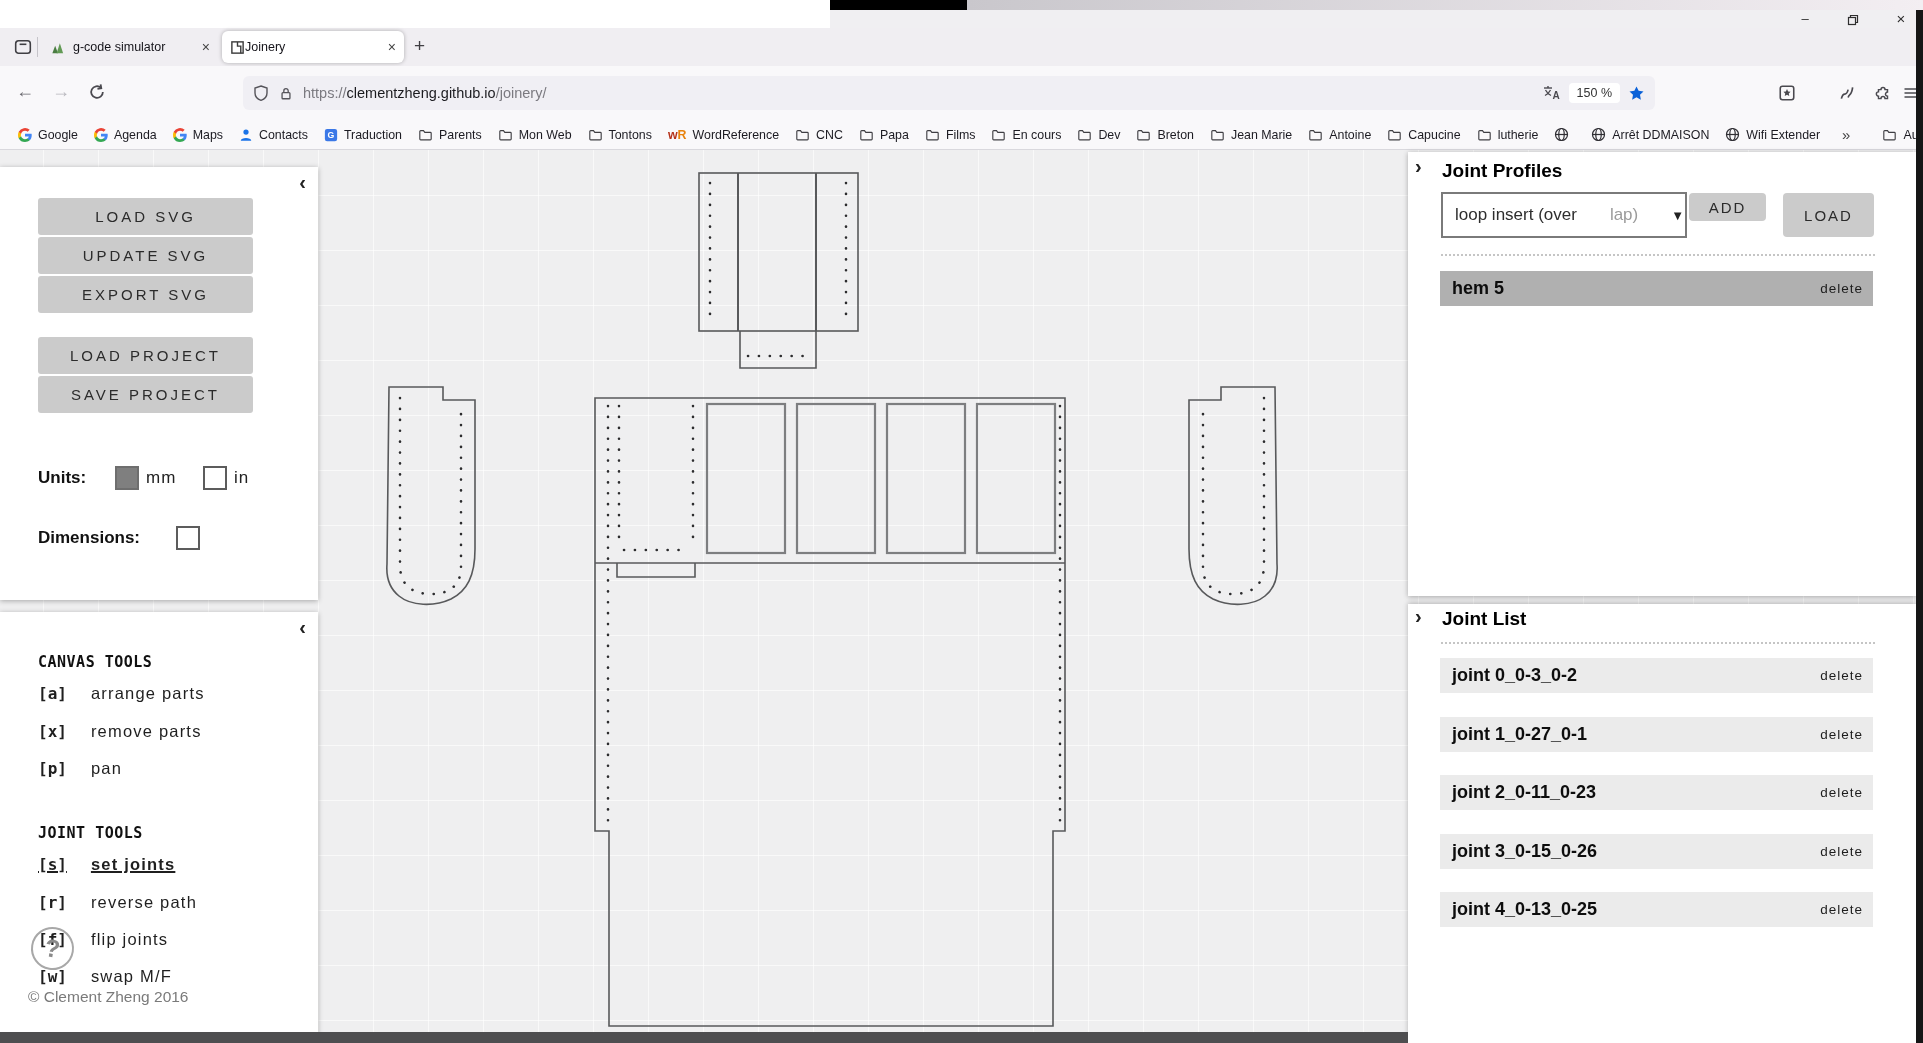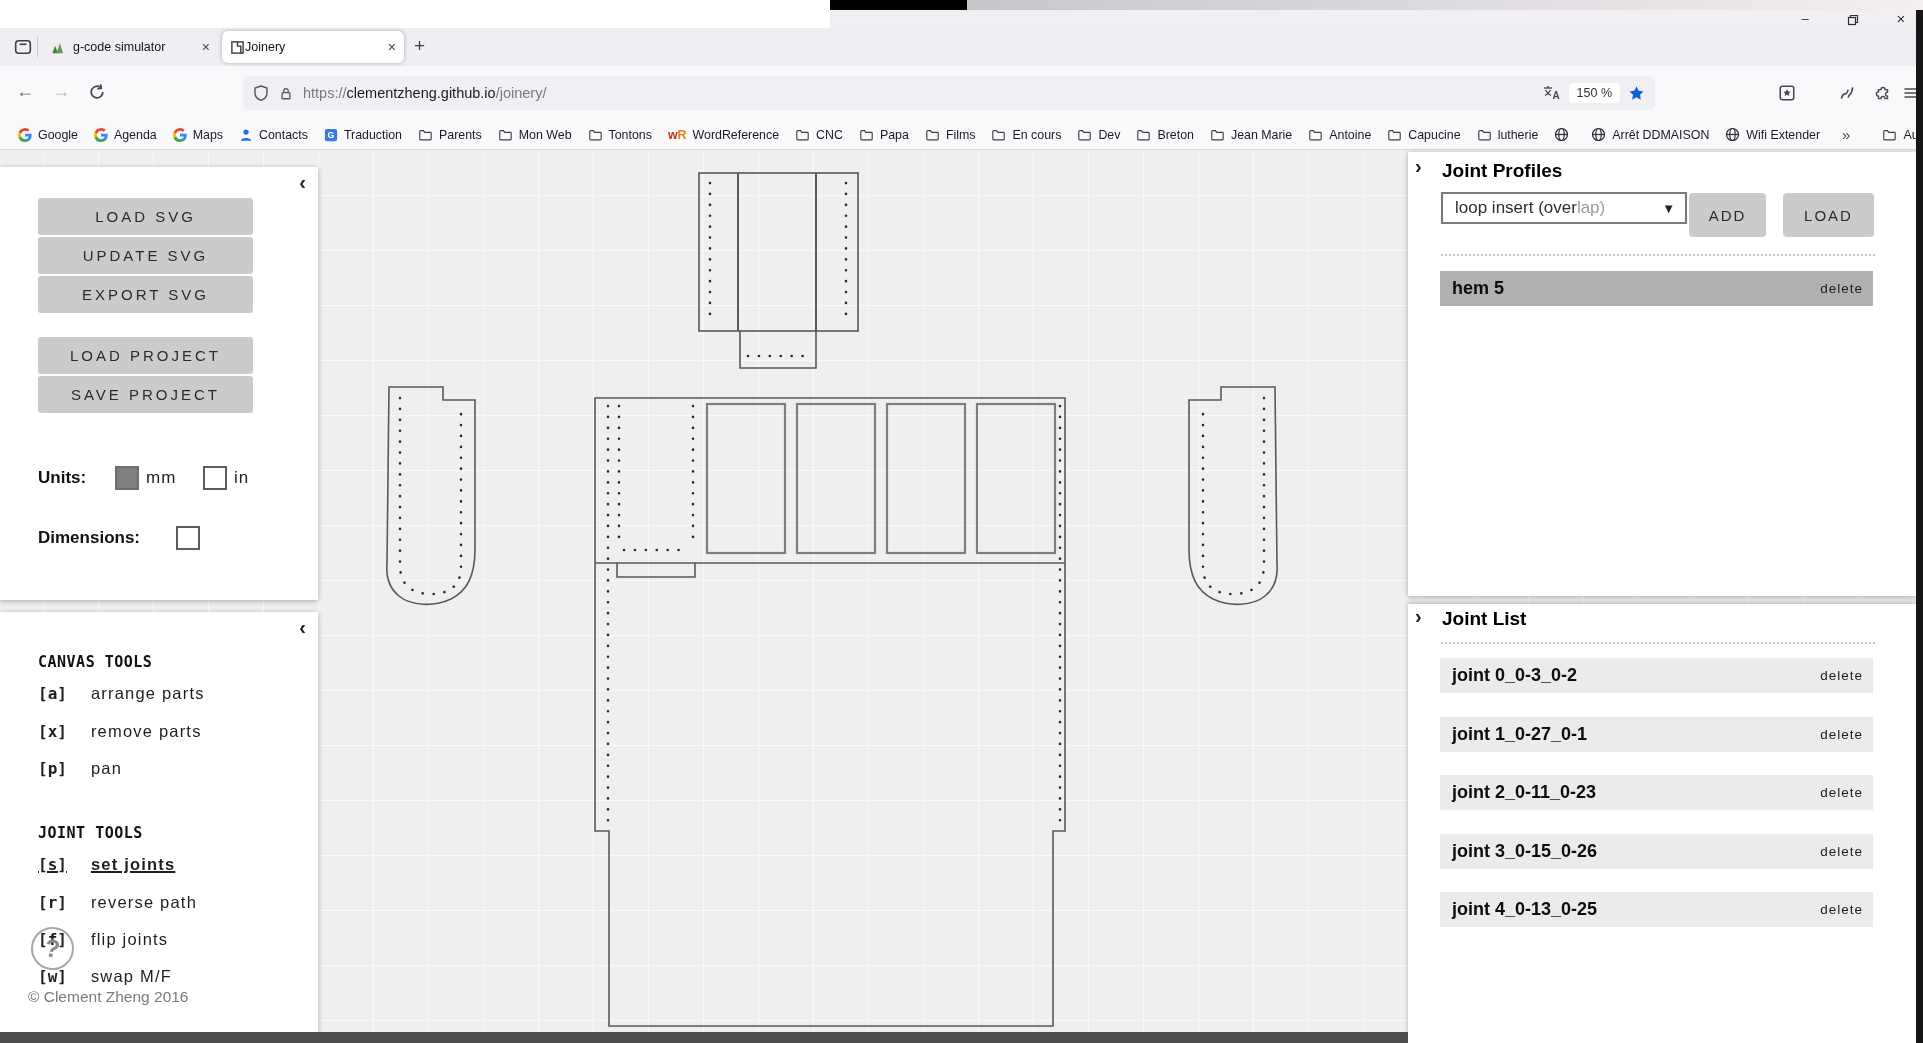--- a/index.html
+++ b/index.html
@@ -54,21 +54,21 @@
   .tool-row.active{text-decoration:underline;text-decoration-thickness:2px;font-weight:bold;}
   .tool-row.active .lbl{font-weight:bold;}
   #copyright{position:absolute;left:28px;top:376px;font-size:15.5px;color:#7a7a7a;}
   #help-circle{position:absolute;left:31px;top:315px;width:43px;height:43px;border:2px solid #a8a8a8;border-radius:50%;box-sizing:border-box;text-align:center;line-height:39px;font-size:25px;font-weight:bold;color:#8a8a8a;transform:rotate(9deg);background:transparent;}
   .rp-head{position:absolute;font-weight:bold;font-size:19px;color:#000;}
   .dotted-sep{position:absolute;border-top:2px dotted #c5c5c5;height:0;}
   .gray-btn{position:absolute;background:#cbcbcb;border:none;border-radius:4px;font-family:"Liberation Sans",sans-serif;font-size:15px;letter-spacing:2px;color:#2b2b2b;}
   .row-item{position:absolute;left:32px;width:433px;height:35px;display:flex;align-items:center;justify-content:space-between;padding:0 10px 0 12px;box-sizing:border-box;background:#ebebeb;}
   .row-item .nm{font-weight:bold;font-size:18px;color:#0d0d0d;}
   .row-item .del{font-size:13.5px;letter-spacing:1px;color:#1d1d1d;}
-  #dropdown{position:absolute;left:33px;top:40px;width:246px;height:32px;border:2px solid #7a7a7a;background:#fff;box-sizing:border-box;display:flex;align-items:center;padding:0 10px 0 12px;}
+  #dropdown{position:absolute;left:33px;top:40px;width:246px;height:46px;border:2px solid #7a7a7a;background:#fff;box-sizing:border-box;display:flex;align-items:center;padding:0 24px 0 12px;gap:33px;}
   #dropdown .val{font-size:17px;color:#2e2e2e;white-space:nowrap;}
   #dropdown .val-faded{font-size:17px;color:#9b9b9b;white-space:nowrap;}
   #dropdown .arrow{margin-left:auto;font-size:13px;color:#222;}
   
   #bottom-strip{left:0;top:1032px;width:1408px;height:11px;background:#4e4e50;}
   #right-strip{left:1916px;top:10px;width:7px;height:1033px;background:#161616;}
   svg{display:block;}
 </style>
 </head>
 <body>
@@ -390,21 +390,21 @@
   </div>
 
   <div class="abs panel" style="left:1408px;top:152px;width:508px;height:444px;">
     <span class="collapse" style="left:7px;top:4px;">›</span>
     <span class="rp-head" style="left:34px;top:8px;">Joint Profiles</span>
     <div id="dropdown">
       <span class="val">loop insert (over</span>
         <span class="val-faded">lap)</span>
       <span class="arrow">▼</span>
     </div>
-    <button class="gray-btn" style="left:281px;top:41px;width:77px;height:44px;">ADD</button>
+    <button class="gray-btn" style="left:281px;top:41px;width:77px;height:28px;">ADD</button>
     <button class="gray-btn" style="left:375px;top:41px;width:91px;height:44px;">LOAD</button>
     <div class="dotted-sep" style="left:33px;top:102px;width:434px;"></div>
     <div class="row-item" style="top:119px;background:#b0b0b0;">
       <span class="nm">hem 5</span>
       <span class="del">delete</span>
     </div>
   </div>
 
   <div class="abs panel" style="left:1408px;top:604px;width:508px;height:439px;box-shadow:0 -1px 5px rgba(0,0,0,.25);">
     <span class="collapse" style="left:7px;top:2px;">›</span>

